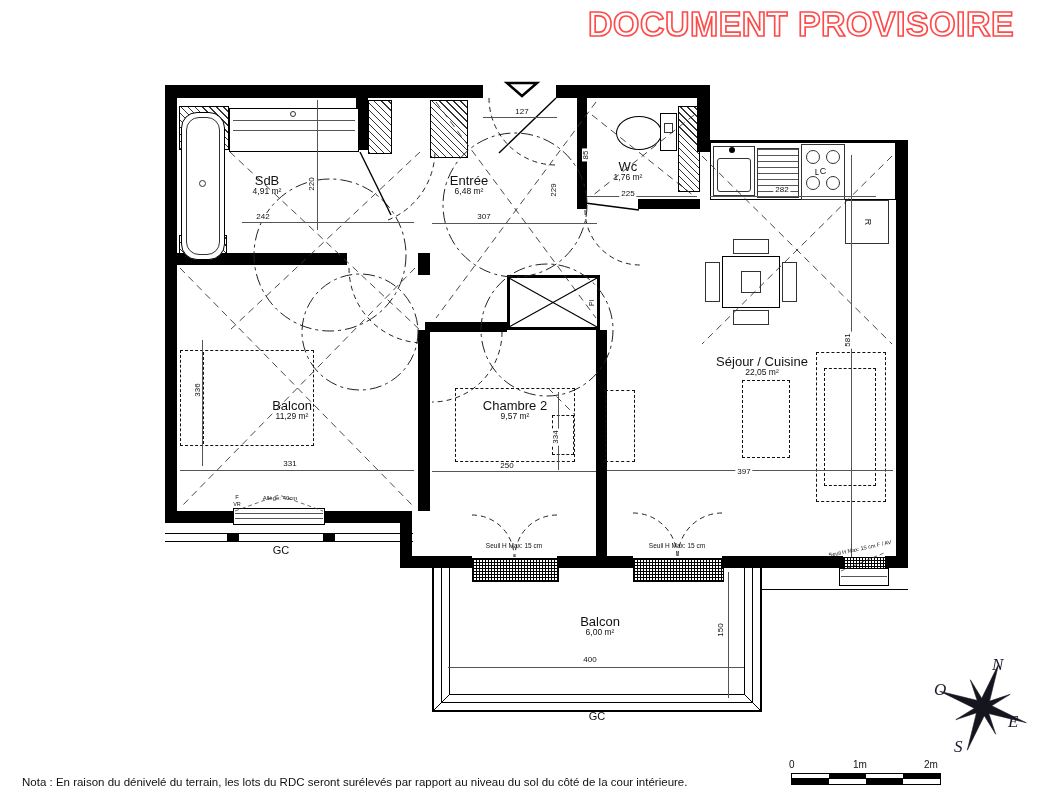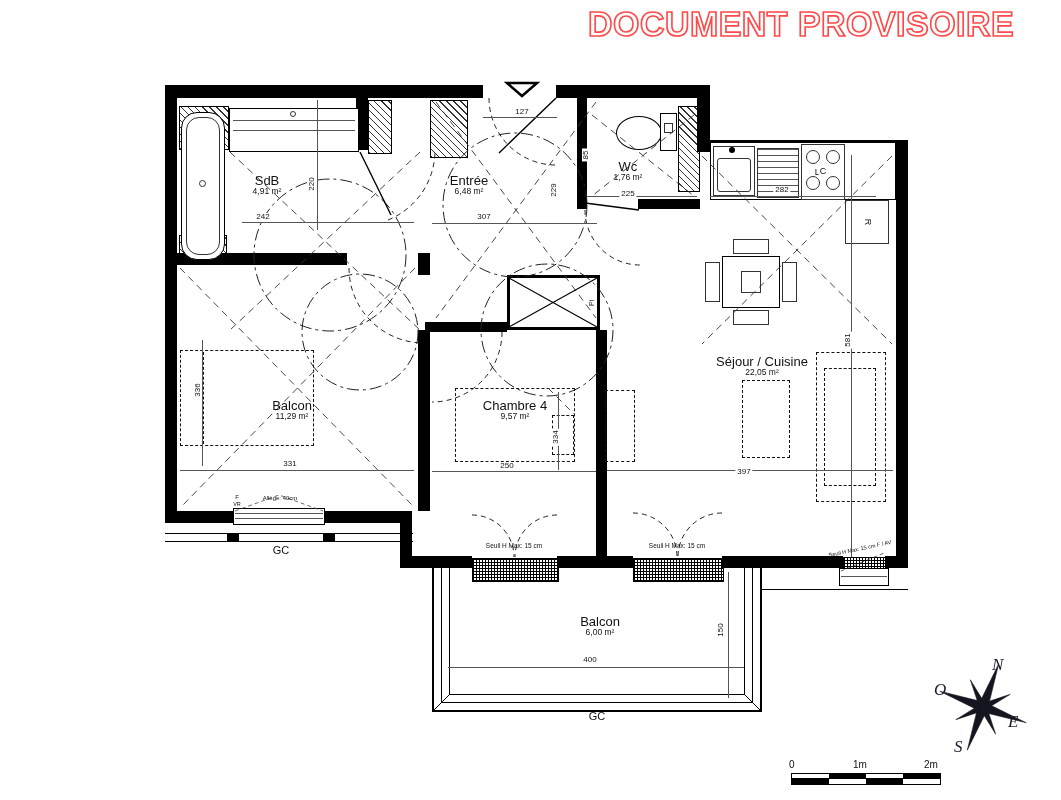--- a/index.html
+++ b/index.html
@@ -209,21 +209,21 @@
   </div>
   <div class="roomlbl" style="left:762px;top:355px">
     <div class="nm">Séjour / Cuisine</div>
     <div class="ar">22,05 m²</div>
   </div>
   <div class="roomlbl" style="left:292px;top:399px">
     <div class="nm">Balcon</div>
     <div class="ar">11,29 m²</div>
   </div>
   <div class="roomlbl" style="left:515px;top:399px">
-    <div class="nm">Chambre 4</div>
+    <div class="nm">Chambre 2</div>
     <div class="ar">9,57 m²</div>
   </div>
   <div class="roomlbl" style="left:600px;top:615px">
     <div class="nm">Balcon</div>
     <div class="ar">6,00 m²</div>
   </div>
 
   <div class="thinline" style="left:483px;top:117px;width:74px;height:1px"></div>
   <div class="thinline" style="left:432px;top:223px;width:165px;height:1px"></div>
   <div class="thinline" style="left:242px;top:222px;width:172px;height:1px"></div>
@@ -281,14 +281,15 @@
       <div class="sb-cell" style="width:37px;background:#000"></div>
     </div>
     <div class="sb-row" style="top:17px">
       <div class="sb-cell" style="width:37px;background:#000"></div>
       <div class="sb-cell" style="width:37px;background:#fff"></div>
       <div class="sb-cell" style="width:37px;background:#000"></div>
       <div class="sb-cell" style="width:37px;background:#fff"></div>
     </div>
   </div>
 
+  <div id="nota">Nota : En raison du dénivelé du terrain, les lots du RDC seront surélevés par rapport au niveau du sol du côté de la cour intérieure.</div>
 
 </div>
 
 </body></html>

